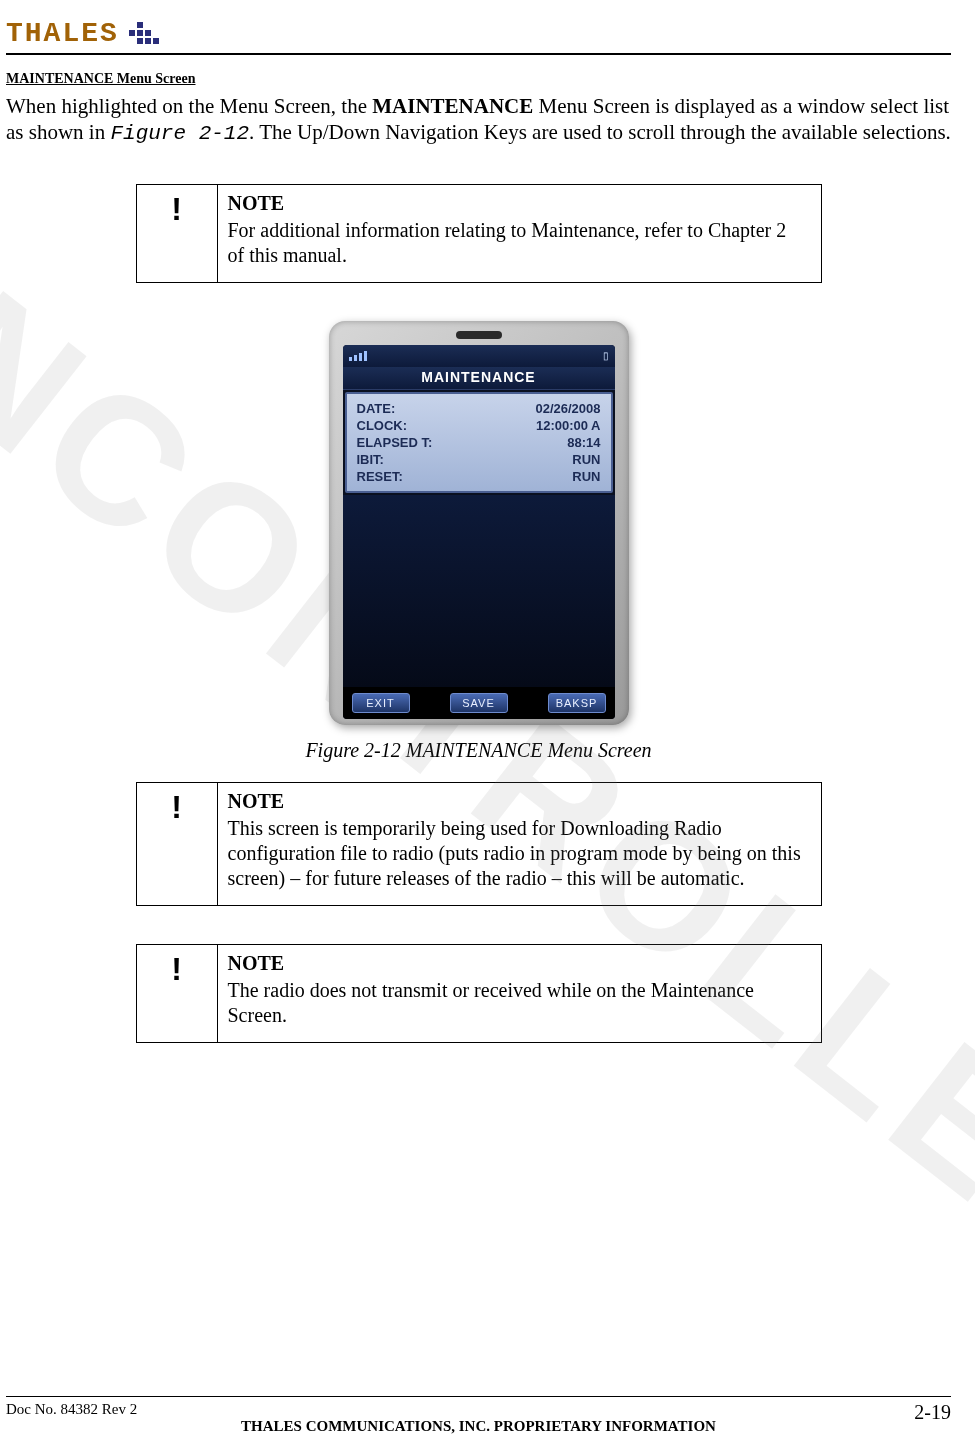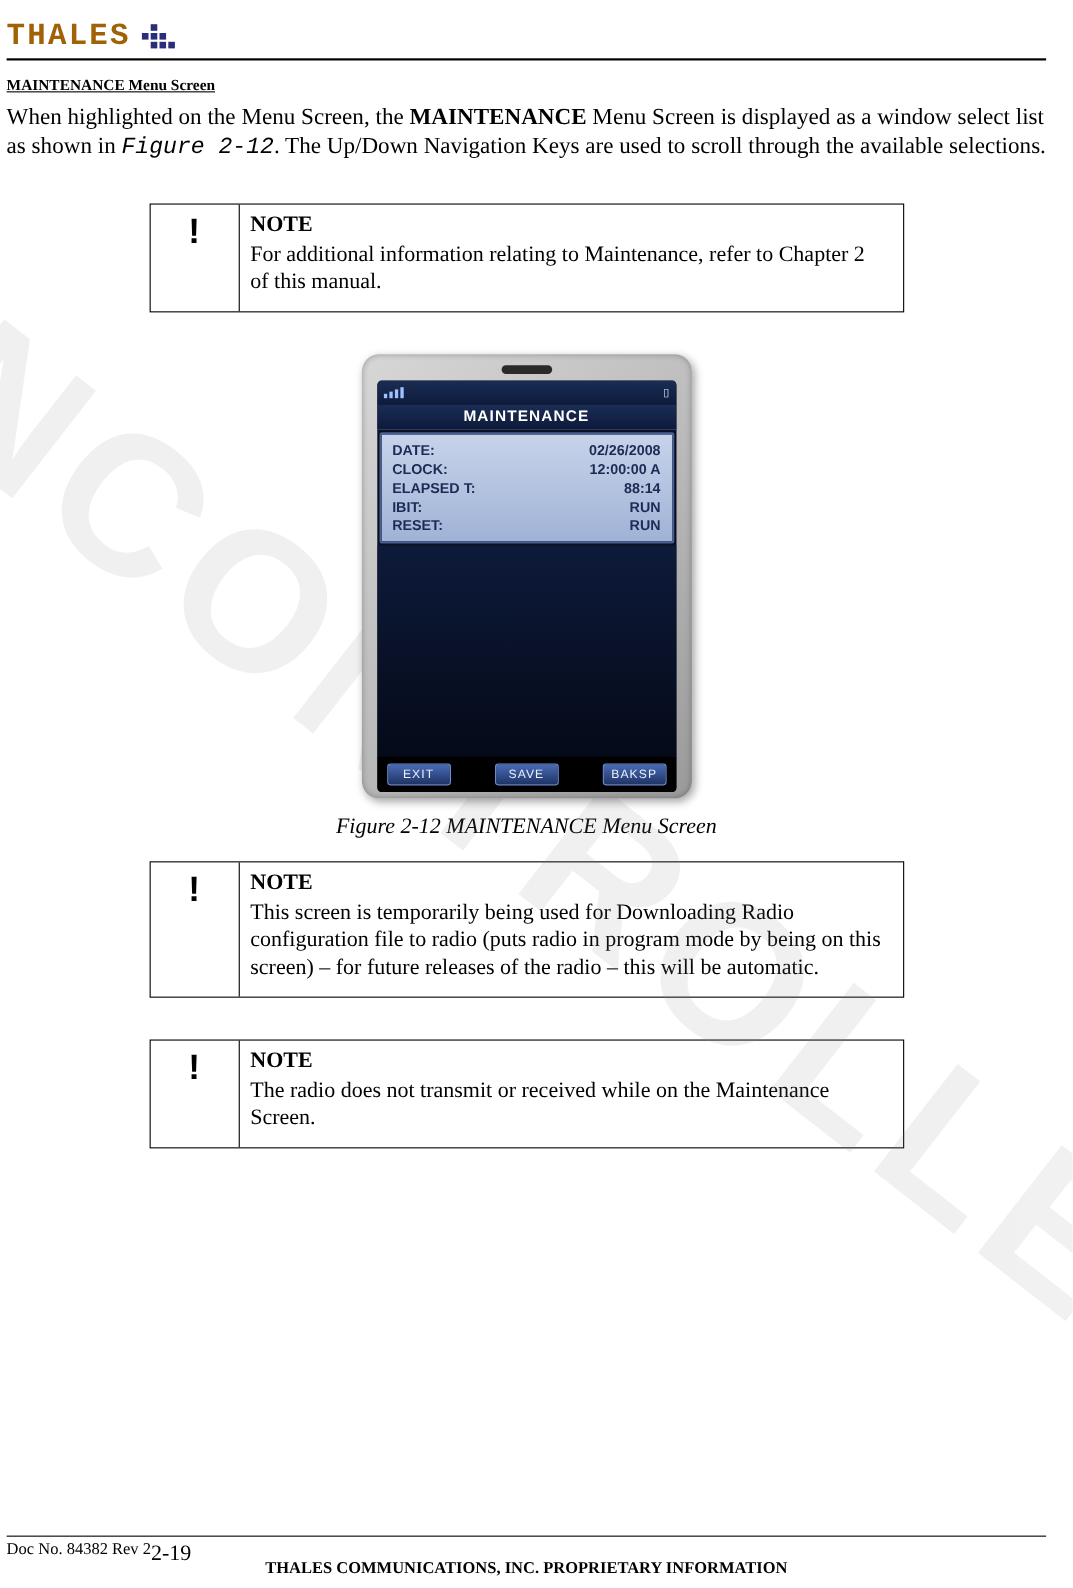--- a/index.html
+++ b/index.html
@@ -206,21 +206,21 @@
     left: 6px;
     right: 24px;
     bottom: 20px;
   }
   .footer-rule {
     border-top: 1.5px solid #000;
     margin-bottom: 4px;
   }
   .footer-row {
     display: flex;
-    justify-content: flex-start;
+    justify-content: space-between;
     align-items: flex-start;
     font-size: 15px;
   }
   .footer-center {
     position: absolute;
     left: 0; right: 0;
     text-align: center;
     font-size: 15px;
     font-weight: bold;
     top: 22px;

